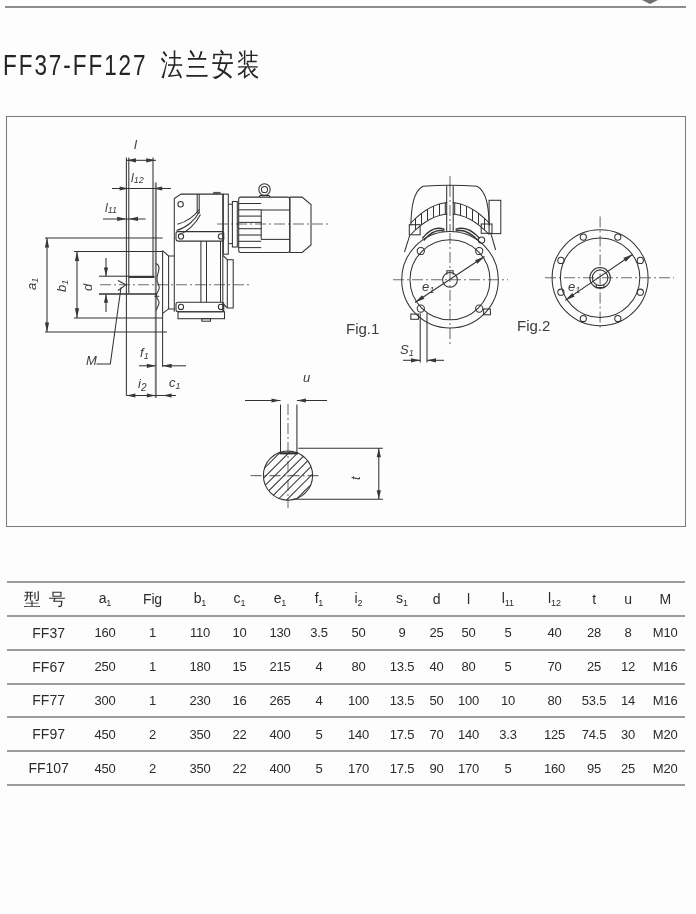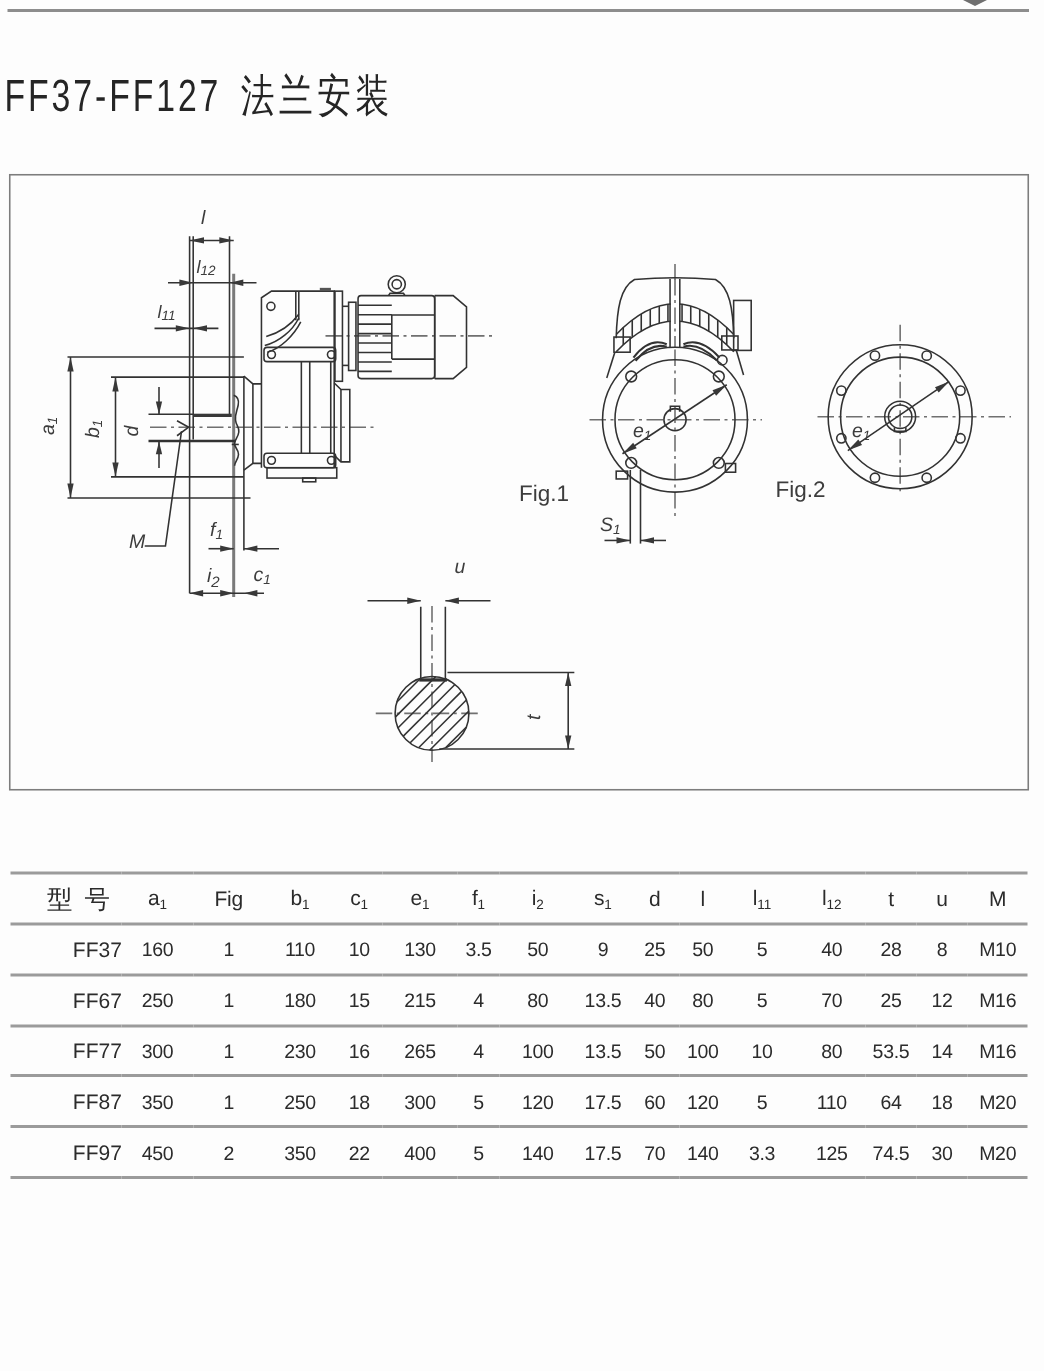--- a/index.html
+++ b/index.html
@@ -3,21 +3,21 @@
 <style>
 html,body{margin:0;padding:0;background:#fdfdfd;width:696px;height:914px;overflow:hidden}
 body{font-family:"Liberation Sans",sans-serif;color:#222;position:relative}
 #rule{position:absolute;left:5px;top:6px;width:681px;height:2px;background:#8d8d8d}
 #tri{position:absolute;left:642px;top:0;width:0;height:0;border-left:8px solid transparent;border-right:8px solid transparent;border-top:4px solid #6f6f6f}
 #title{position:absolute;left:3px;top:50px;font-size:30px;line-height:30px;letter-spacing:2.6px;color:#252525;white-space:nowrap;transform:scaleX(0.75);transform-origin:0 0}
 table{position:absolute;left:7px;top:581px;width:678px;border-collapse:collapse;table-layout:fixed;color:#2b2b2b}
 td{padding:0;text-align:center;font-size:13px;letter-spacing:-0.2px;border-bottom:2px solid #9b9b9b;vertical-align:middle;overflow:visible}
 tr.hd td{border-top:2px solid #9b9b9b;font-size:14px;height:32px}
 tr.dt td{height:31.8px}
-td.n{text-align:right;padding-left:9px;font-size:14px;letter-spacing:0}
+td.n{text-align:center;padding-left:9px;font-size:14px;letter-spacing:0}
 sub{font-size:9px;vertical-align:-3px;letter-spacing:0}
 #title .cjk{margin-left:5px;letter-spacing:4px}
 </style></head><body>
 <div id="rule"></div>
 <div id="tri"></div>
 <div id="title">FF37-FF127<span class="cjk"> 法兰安装</span></div>
 <svg style="position:absolute;left:0;top:0" width="696" height="560" viewBox="0 0 696 560">
 <defs>
       <filter id="bl" x="-5%" y="-5%" width="110%" height="110%">
         <feGaussianBlur stdDeviation="0.35"></feGaussianBlur>
@@ -315,48 +315,48 @@
         <td>13.5</td>
         <td>50</td>
         <td>100</td>
         <td>10</td>
         <td>80</td>
         <td>53.5</td>
         <td>14</td>
         <td>M16</td>
       </tr>
       <tr class="dt">
-        <td class="n">FF87</td>
-        <td>350</td>
-        <td>1</td>
-        <td>250</td>
-        <td>18</td>
-        <td>300</td>
-        <td>5</td>
-        <td>120</td>
-        <td>17.5</td>
-        <td>60</td>
-        <td>120</td>
-        <td>5</td>
-        <td>110</td>
-        <td>64</td>
-        <td>18</td>
-        <td>M20</td>
-      </tr>
-      <tr class="dt">
         <td class="n">FF97</td>
         <td>450</td>
         <td>2</td>
         <td>350</td>
         <td>22</td>
         <td>400</td>
         <td>5</td>
         <td>140</td>
         <td>17.5</td>
         <td>70</td>
         <td>140</td>
         <td>3.3</td>
         <td>125</td>
         <td>74.5</td>
         <td>30</td>
         <td>M20</td>
       </tr>
+      <tr class="dt">
+        <td class="n">FF107</td>
+        <td>450</td>
+        <td>2</td>
+        <td>350</td>
+        <td>22</td>
+        <td>400</td>
+        <td>5</td>
+        <td>170</td>
+        <td>17.5</td>
+        <td>90</td>
+        <td>170</td>
+        <td>5</td>
+        <td>160</td>
+        <td>95</td>
+        <td>25</td>
+        <td>M20</td>
+      </tr>
     </tbody>
   </table>
 </body></html>

